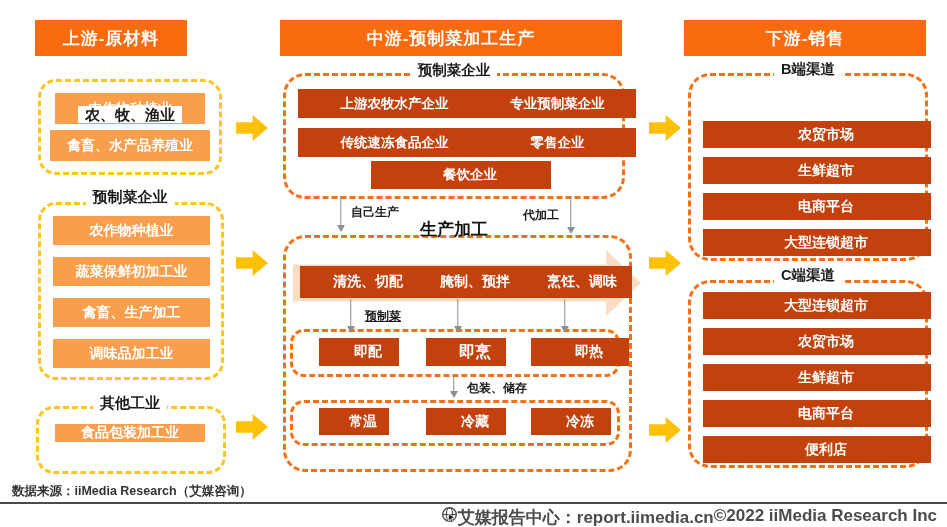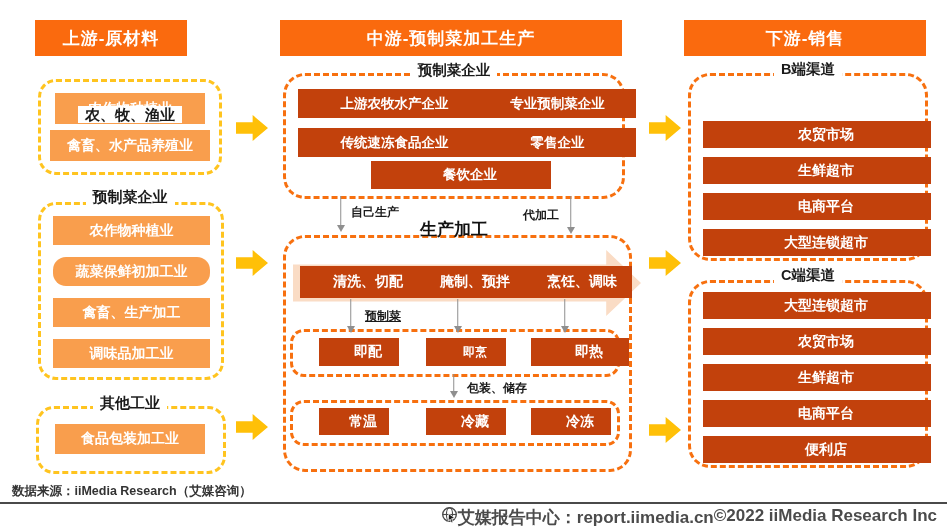--- a/index.html
+++ b/index.html
@@ -53,29 +53,29 @@
   </div>
   <div class="dash-gold" style="left:38px;top:79px;width:178px;height:90px;"></div>
   <div class="item-light" style="left:55px;top:93px;width:150px;height:31px;">农作物种植业</div>
   <div class="item-light" style="left:50px;top:130px;width:160px;height:31px;">禽畜、水产品养殖业</div>
 
   <div class="sec-label" style="left:38px;top:188px;width:184px;">
     <span>预制菜企业</span>
   </div>
   <div class="dash-gold" style="left:38px;top:202px;width:180px;height:172px;"></div>
   <div class="item-light" style="left:53px;top:216px;width:157px;height:29px;">农作物种植业</div>
-  <div class="item-light" style="left:53px;top:257px;width:157px;height:29px;border-radius:13px;">蔬菜保鲜初加工业</div>
+  <div class="item-light" style="left:53px;top:257px;width:157px;height:29px;">蔬菜保鲜初加工业</div>
   <div class="item-light" style="left:53px;top:298px;width:157px;height:29px;">禽畜、生产加工</div>
   <div class="item-light" style="left:53px;top:339px;width:157px;height:29px;">调味品加工业</div>
 
   <div class="sec-label" style="left:38px;top:394px;width:184px;">
     <span>其他工业</span>
   </div>
   <div class="dash-gold" style="left:36px;top:406px;width:184px;height:62px;"></div>
-  <div class="item-light" style="left:55px;top:424px;width:150px;height:30px;">食品包装加工业</div>
+  <div class="item-light" style="left:55px;top:424px;width:150px;height:18px;">食品包装加工业</div>
 
   <div class="barrow" style="left:236px;top:115px;width:32px;height:26px;"></div>
   <div class="barrow" style="left:236px;top:250px;width:32px;height:26px;"></div>
   <div class="barrow" style="left:236px;top:414px;width:32px;height:26px;"></div>
 
   <div class="sec-label" style="left:283px;top:61px;width:342px;font-size:14.5px;">
     <span>预制菜企业</span>
   </div>
   <div class="dash-orange" style="left:283px;top:73px;width:336px;height:120px;"></div>
   <div class="item-deep" style="left:298px;top:89px;width:157px;height:29px;">上游农牧水产企业</div>
@@ -97,21 +97,21 @@
   <div class="item-deep" style="left:406px;top:266px;width:102px;height:32px;font-size:14px;">腌制、预拌</div>
   <div class="item-deep" style="left:514px;top:266px;width:100px;height:32px;font-size:14px;">烹饪、调味</div>
 
   <div class="garrow" style="left:345px;top:299px;height:34px;"></div>
   <div class="garrow" style="left:452px;top:299px;height:34px;"></div>
   <div class="garrow" style="left:559px;top:299px;height:34px;"></div>
   <div class="flow-label" style="left:365px;top:308px;text-decoration:underline;">预制菜</div>
 
   <div class="dash-orange-inner" style="left:290px;top:329px;width:324px;height:42px;"></div>
   <div class="item-deep" style="left:319px;top:338px;width:62px;height:28px;font-size:14px;">即配</div>
-  <div class="item-deep" style="left:426px;top:338px;width:62px;height:28px;font-size:12px;">即烹</div>
+  <div class="item-deep" style="left:426px;top:338px;width:62px;height:28px;font-size:16px;">即烹</div>
   <div class="item-deep" style="left:531px;top:338px;width:80px;height:28px;font-size:14px;">即热</div>
 
   <div class="garrow" style="left:448px;top:374px;height:24px;"></div>
   <div class="flow-label" style="left:467px;top:380px;">包装、储存</div>
 
   <div class="dash-orange-inner" style="left:290px;top:400px;width:324px;height:40px;"></div>
   <div class="item-deep" style="left:319px;top:408px;width:52px;height:27px;font-size:14px;">常温</div>
   <div class="item-deep" style="left:426px;top:408px;width:62px;height:27px;font-size:14px;">冷藏</div>
   <div class="item-deep" style="left:531px;top:408px;width:62px;height:27px;font-size:14px;">冷冻</div>
 

